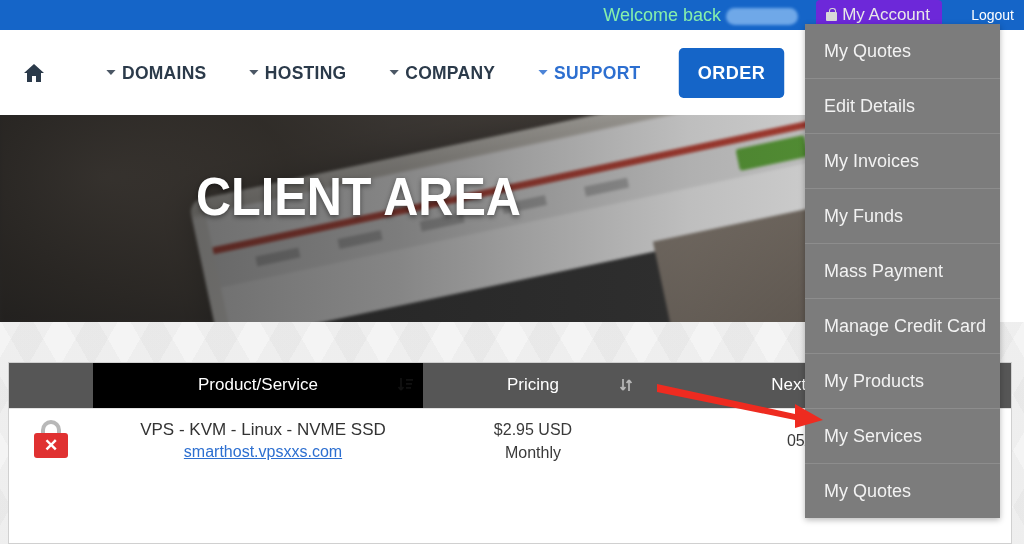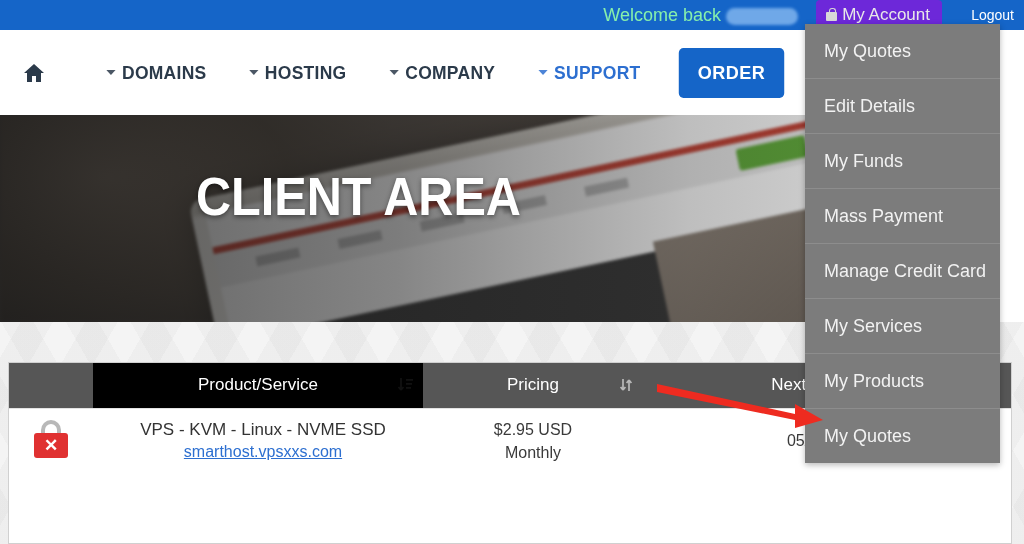--- a/index.html
+++ b/index.html
@@ -344,21 +344,22 @@
     </table>
   </div>
 
   <svg class="arrow" viewBox="0 0 170 50">
     <path d="M2 6 L140 36 L140 26 L168 42 L140 50 L140 42 L2 14 Z" fill="#ee2b20"></path>
   </svg>
 
   <div class="dropdown">
     <div class="dd-item">My Quotes</div>
     <div class="dd-item">Edit Details</div>
+    <div class="dd-item">My Invoices</div>
     <div class="dd-item">My Funds</div>
     <div class="dd-item">Mass Payment</div>
     <div class="dd-item">Manage Credit Card</div>
+    <div class="dd-item">My Products</div>
     <div class="dd-item">My Services</div>
-    <div class="dd-item">My Products</div>
     <div class="dd-item">My Quotes</div>
   </div>
 
 </div>
 
 </body></html>

